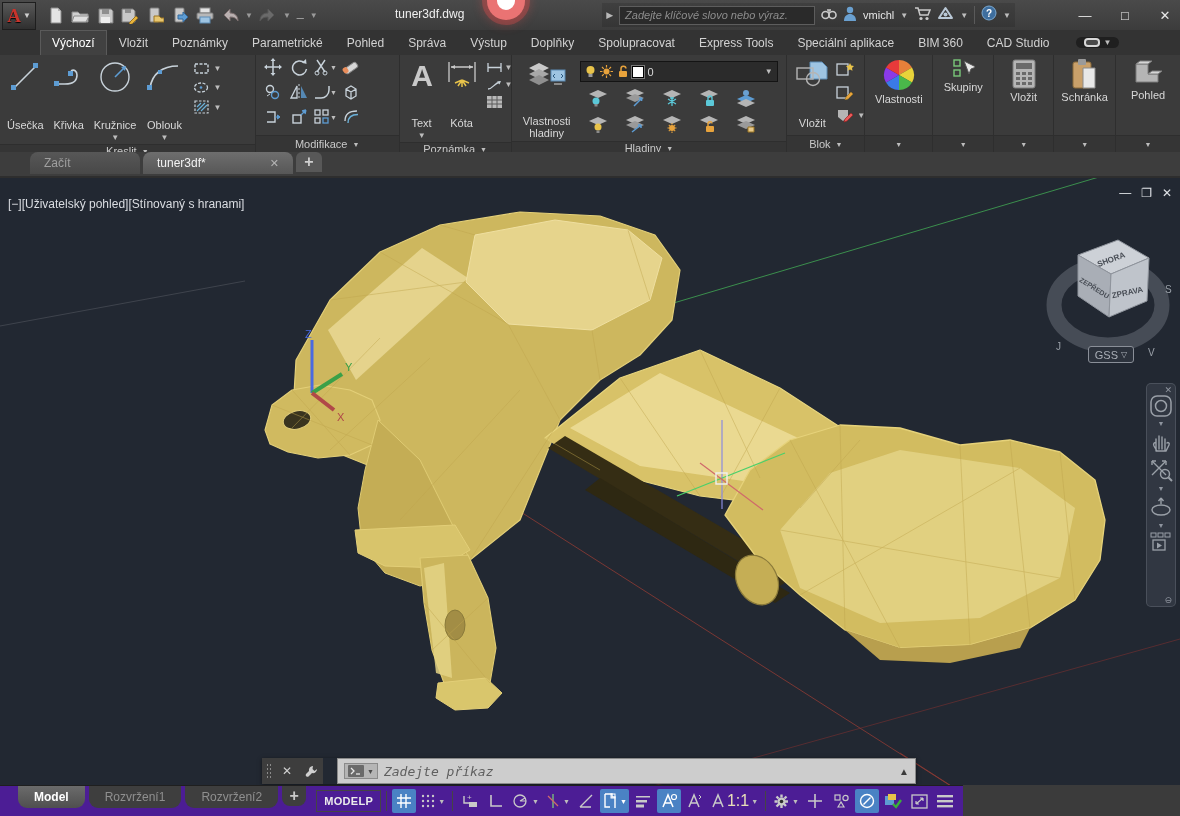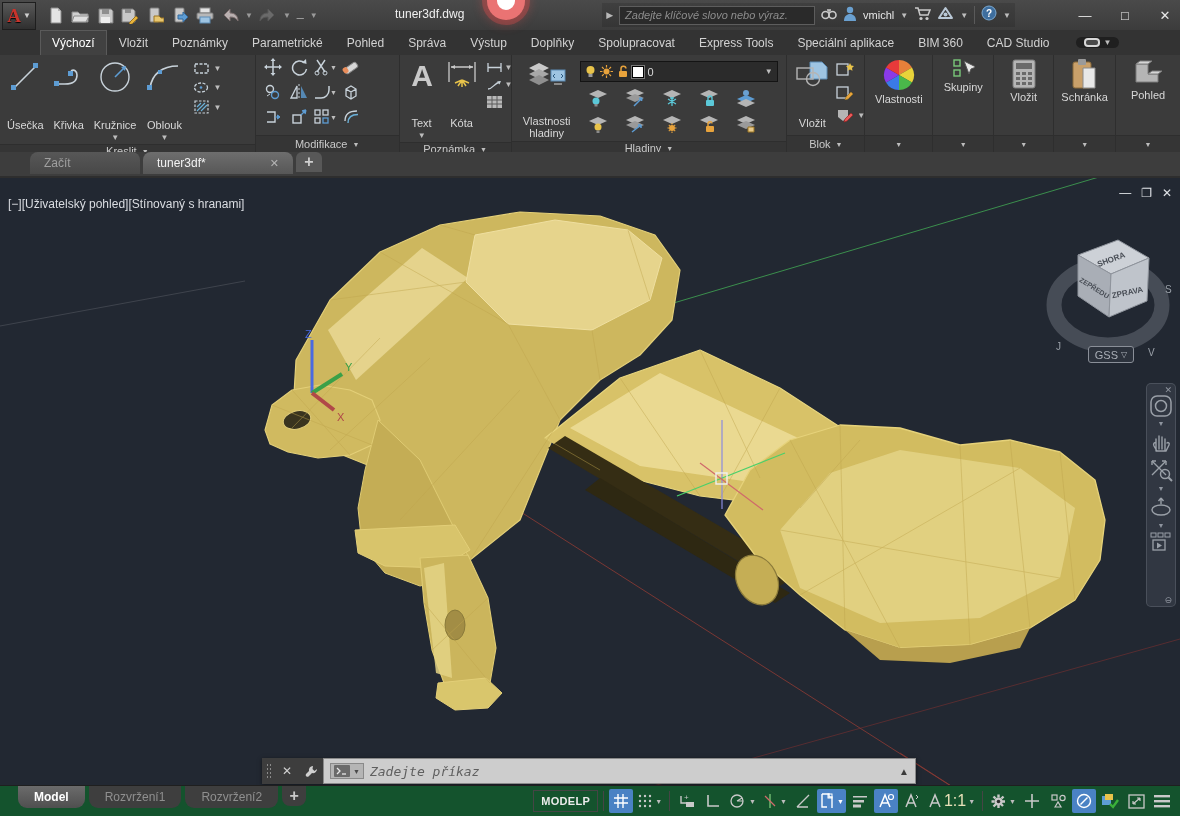--- a/index.html
+++ b/index.html
@@ -89,28 +89,28 @@
   .nv-caret { color:#8e949e; font-size:7px; }
 
   
   .cmdline { position:absolute; left:262px; top:580px; width:654px; height:26px; display:flex; z-index:6;
     box-shadow:0 1px 4px rgba(0,0,0,.5); }
   .cmd-grip { width:13px; background:#3d3d3d; display:flex; align-items:center; justify-content:center; }
   .grip-dots { width:6px; height:16px;
     background-image:radial-gradient(#8a8a8a 1px, transparent 1px); background-size:3px 4px; }
   .cmd-btn { width:24px; background:#3d3d3d; color:#d0d0d0; display:flex; align-items:center; justify-content:center; font-size:12px; }
   .cmd-field { flex:1; background:#cdcdcd; display:flex; align-items:center; gap:6px; padding:0 6px;
-    border:1px solid #8a8a8a; }
+    border:1px solid #8a8a8a;margin-left:14px; }
   .cmd-prompt-chip { display:flex; align-items:center; gap:3px; background:#b5b5b5; border:1px solid #8a8a8a;
     padding:1px 3px; }
   .cmd-text { color:#5f5f5f; font-style:italic; font-size:13px; font-family:"DejaVu Sans Mono",monospace; flex:1; }
   .cmd-up { color:#3a3a3a; font-size:10px; }
 
   
-  .statusbar { position:absolute; left:0; top:785px; width:1180px; height:31px; background:#14532d;
+  .statusbar { position:absolute; left:0; top:785px; width:963px; height:31px; background:#4c1d95;
     display:flex; align-items:center; border-top:1px solid #1f1f1f; }
   .mtabs { display:flex; align-items:flex-start; height:100%; padding-left:18px; gap:4px; }
   .mtab { height:22px; margin-top:0; padding:0 16px; font-size:12px; display:flex; align-items:center;
     border-radius:0 0 9px 9px; }
   .mtab.active { background:linear-gradient(#6b6b6b,#4f4f4f); color:#fff; font-weight:bold; }
   .mtab.inactive { background:#3e3e3e; color:#8f8f8f; }
   .mtab-plus { height:20px; width:24px; border-radius:0 0 8px 8px; background:#3e3e3e; color:#c9c9c9;
     display:flex; align-items:center; justify-content:center; font-weight:bold; }
   .sb-right { margin-left:auto; display:flex; align-items:center; gap:2px; padding-right:6px; height:100%; }
   .sbtn { height:24px; min-width:24px; display:flex; align-items:center; justify-content:center; gap:2px;

